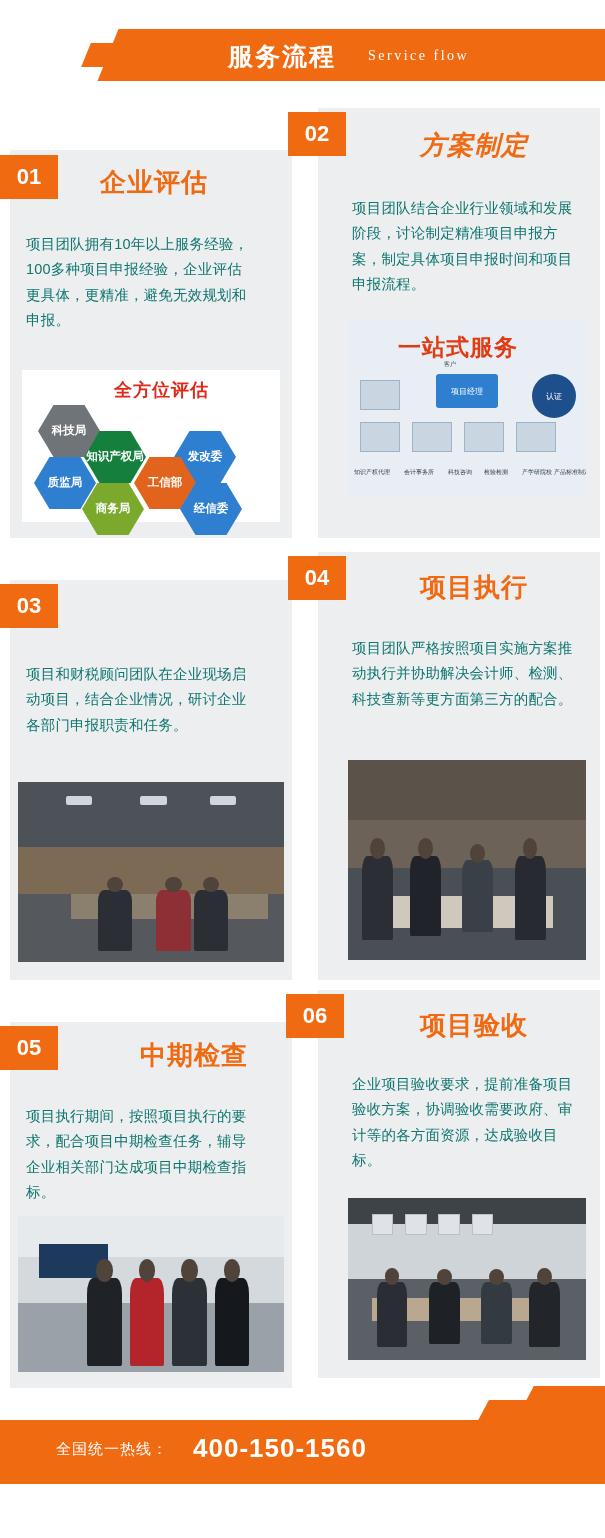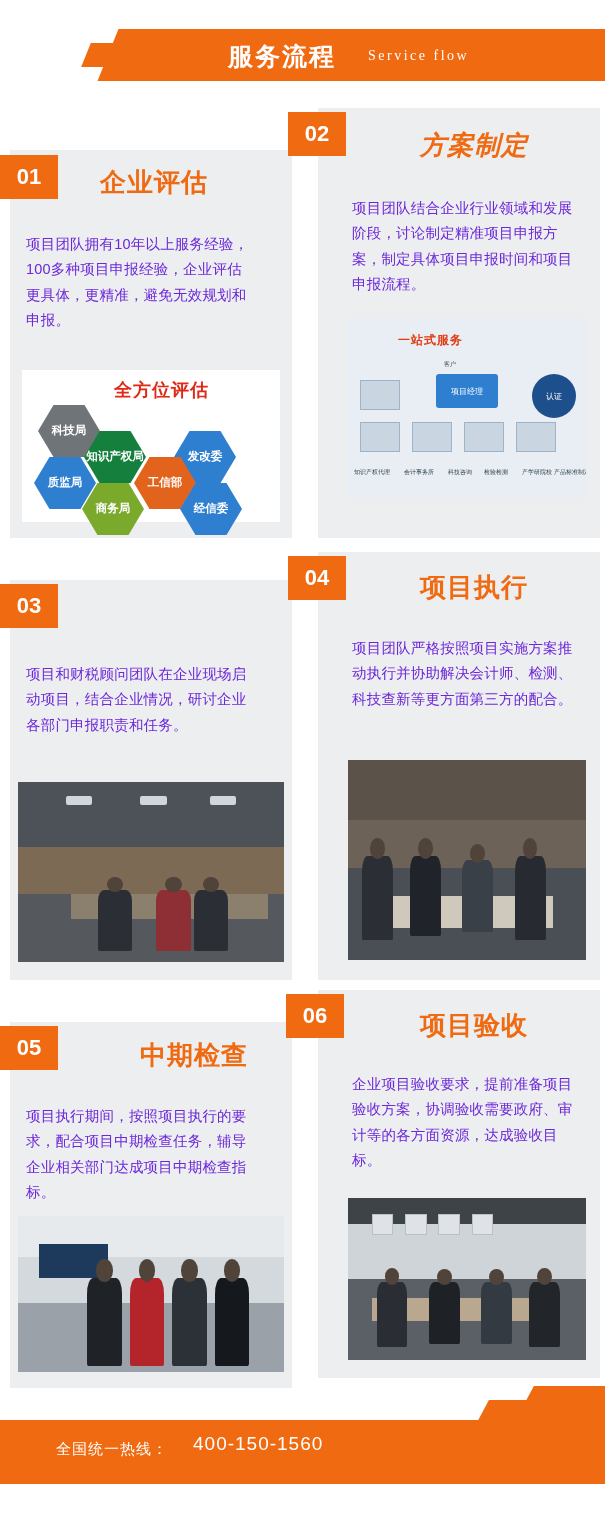--- a/index.html
+++ b/index.html
@@ -80,21 +80,21 @@
   }
   .card-title {
     position: absolute;
     color: #f06a12;
     font-size: 26px;
     font-weight: bold;
     letter-spacing: 1px;
   }
   .card-body {
     position: absolute;
-    color: #6d28d9;
+    color: #0f766e;
     font-size: 14.5px;
     line-height: 1.75;
     letter-spacing: 0.2px;
   }
   .photo {
     position: absolute;
     overflow: hidden;
     background: #3a3f44;
   }
 
@@ -137,21 +137,21 @@
 
   
   #card02 { left: 318px; top: 108px; width: 282px; height: 430px; }
   #badge02 { left: 288px; top: 112px; }
   #title02 { left: 420px; top: 128px; font-style: italic; }
   #body02  { left: 352px; top: 196px; width: 226px; }
   #photo02 { left: 348px; top: 318px; width: 238px; height: 180px; background:#e8eef4; }
 
   .p02-title {
     position:absolute; left: 50px; top: 14px;
-    font-size: 12px; font-weight: bold; color:#e03b12; letter-spacing:1px;
+    font-size: 23px; font-weight: bold; color:#e03b12; letter-spacing:1px;
   }
   .p02-center {
     position:absolute; left: 88px; top: 56px; width: 62px; height: 34px;
     background:#2f7fd0; border-radius:3px; color:#fff; font-size:8px;
     display:flex; align-items:center; justify-content:center;
   }
   .p02-node {
     position:absolute; background:#c9d6e2; border:1px solid #9fb3c6;
     width: 40px; height: 30px;
   }
@@ -214,21 +214,21 @@
     transform: skewX(-28deg);
   }
   .footer-label {
     position: absolute;
     left: 56px; top: 1440px;
     font-size: 15px; color: #ffffff; letter-spacing: 1px;
   }
   .footer-phone {
     position: absolute;
     left: 193px; top: 1433px;
-    font-size: 19px; font-weight: normal; color: #ffffff; letter-spacing: 1px;
+    font-size: 26px; font-weight: bold; color: #ffffff; letter-spacing: 1px;
   }
 
   
   .ph-room { position:absolute; inset:0; }
   .ph-ceiling { position:absolute; left:0; top:0; width:100%; height:36%; background:#4d5258; }
   .ph-wall { position:absolute; left:0; top:36%; width:100%; height:26%; background:#7d6a55; }
   .ph-floor { position:absolute; left:0; top:62%; width:100%; height:38%; background:#55585c; }
   .ph-table { position:absolute; left:6%; top:58%; width:88%; height:16%; background:#9a8c78; }
   .ph-person { position:absolute; bottom:6%; width:13%; height:34%; background:#2b2f35; border-radius:18% 18% 4% 4%; }
   .ph-head { position:absolute; top:-22%; left:26%; width:48%; height:26%; border-radius:50%; background:#50433a; }

